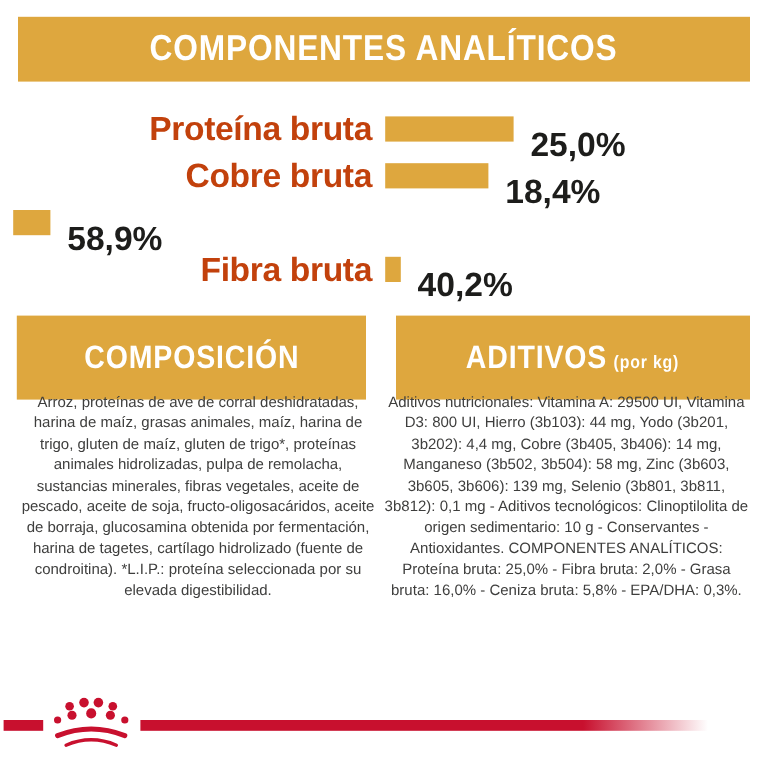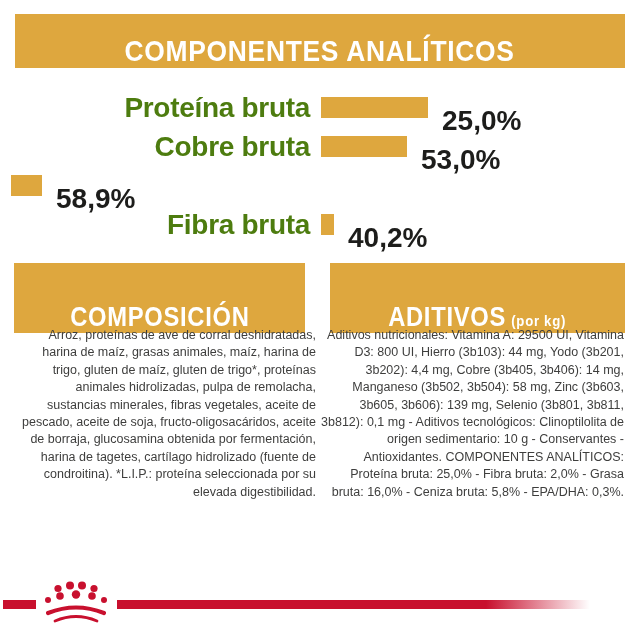--- a/index.html
+++ b/index.html
@@ -2,46 +2,46 @@
 <html><head>
 <meta charset="utf-8">
 <style>
   html,body{margin:0;padding:0;}
   body{
     width:640px;height:640px;background:#ffffff;position:relative;overflow:hidden;
     font-family:"Liberation Sans", sans-serif;
   }
   .abs{position:absolute;}
   .banner{
-    position:absolute;background:#dea73e;display:flex;align-items:flex-end;justify-content:center;
+    position:absolute;background:#dea73e;display:flex;align-items:center;justify-content:center;
   }
   .banner-text{
     color:#ffffff;font-weight:800;letter-spacing:.8px;transform:scaleX(.88);
     white-space:nowrap;display:inline-flex;align-items:baseline;
   }
   .top-banner{left:15px;top:14px;width:610px;height:54px;}
   .top-banner .banner-text{font-size:30px;}
   .section-banner{top:263px;height:70px;}
   .section-banner .banner-text{font-size:27px;}
   .section-banner .suffix{font-size:15px;margin-left:6px;font-weight:800;}
   #comp-banner{left:14px;width:291px;}
   #adit-banner{left:330px;width:295px;}
 
   .chart{position:absolute;left:0;top:88px;width:640px;}
   .chart-row{display:flex;align-items:center;height:39px;}
   .chart-label{
-    width:310px;text-align:right;font-size:28px;font-weight:700;color:#4d7c0f;
+    width:310px;text-align:right;font-size:28px;font-weight:700;color:#c2410c;
     letter-spacing:-.3px;white-space:nowrap;
   }
   .chart-bar{height:21px;margin-left:11px;background:#dea73e;flex:0 0 auto;}
   .chart-value{margin-left:14px;font-size:28px;font-weight:700;color:#1d1d1b;white-space:nowrap;margin-top:27px;}
 
   .para{
     position:absolute;top:327px;font-size:12.5px;line-height:17.4px;color:#3e3e3d;
-    text-align:right;letter-spacing:0;
+    text-align:center;letter-spacing:0;
   }
   #comp-para{left:14px;width:302px;}
   #adit-para{left:320px;width:304px;}
 
   .red-strip-left{left:3px;top:600px;width:33px;height:9px;background:#c8102e;}
   .red-band{
     left:117px;top:600px;width:473px;height:9px;
     background:linear-gradient(to right,#c8102e 0%,#c8102e 78%,rgba(200,16,46,0) 100%);
   }
   .crown{left:43px;top:581px;width:66px;height:50px;}
@@ -55,21 +55,21 @@
 
 <div class="chart">
   <div class="chart-row">
     <span class="chart-label">Proteína bruta</span>
     <span class="chart-bar" style="width: 107px; background: rgb(222, 167, 62);"></span>
     <span class="chart-value">25,0%</span>
   </div>
   <div class="chart-row">
     <span class="chart-label">Cobre bruta</span>
     <span class="chart-bar" style="width: 86px; background: rgb(222, 167, 62);"></span>
-    <span class="chart-value">53,0%</span>
+    <span class="chart-value">18,4%</span>
   </div>
   <div class="chart-row">
     <span class="chart-bar" style="width: 31px; background: rgb(222, 167, 62);"></span>
     <span class="chart-value">58,9%</span>
   </div>
   <div class="chart-row">
     <span class="chart-label">Fibra bruta</span>
     <span class="chart-bar" style="width: 13px; background: rgb(222, 167, 62);"></span>
     <span class="chart-value">40,2%</span>
   </div>

